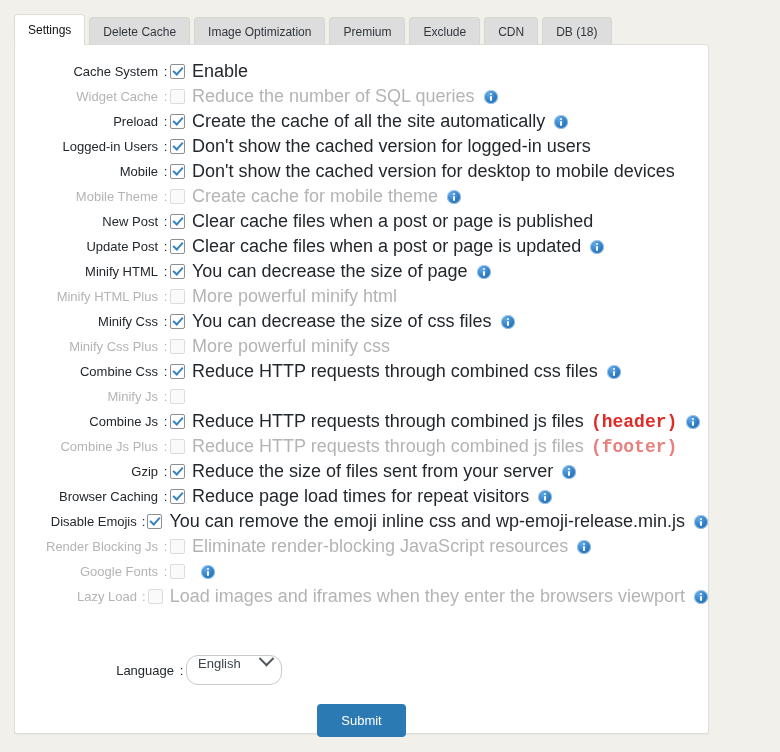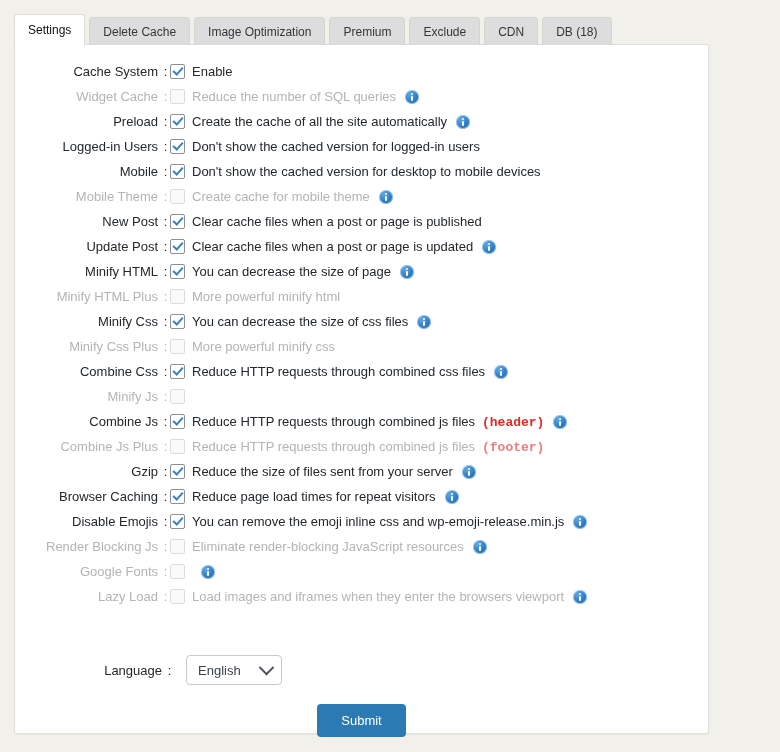--- a/index.html
+++ b/index.html
@@ -120,21 +120,21 @@
     left: 4px;
     top: 0px;
     width: 4px;
     height: 8px;
     border: solid #3582c4;
     border-width: 0 2px 2px 0;
     transform: rotate(42deg);
   }
 
   .desc {
-    font-size: 13px;
+    font-size: 18px;
     color: #23282d;
     white-space: nowrap;
   }
   .tagred {
     font-weight: bold;
     color: #e02b27;
     margin-left: 7px;
     font-family: Liberation Mono, monospace;
   }
   .row.disabled .tagred {
@@ -173,31 +173,30 @@
     background: #fff;
     border-radius: 1px;
   }
 
   
   .row.lang { height: 40px; align-items: center; }
   .select {
     width: 96px;
     height: 30px;
     border: 1px solid #c9c9c9;
-    border-radius: 4px;
+    border-radius: 12px;
     background: #fff;
     display: flex;
-    align-items: center;
+    align-items: flex-start;
     justify-content: space-between;
     padding: 0 9px 0 11px;
     box-sizing: border-box;
     font-size: 13px;
     color: #3c434a;
     cursor: pointer;
-    margin-left: 12px;
   }
   .chev {
     width: 9px;
     height: 9px;
     border: solid #50575e;
     border-width: 0 2px 2px 0;
     transform: rotate(45deg) translate(-2px,-2px);
   }
 
   
@@ -374,21 +373,21 @@
       </div>
       <div class="row disabled">
         <div class="label">Lazy Load</div>
         <div class="colon">:</div>
         <div class="cbox"></div>
         <div class="desc"><span>Load images and iframes when they enter the browsers viewport</span></div>
         <div class="info"></div>
       </div>
     </div>
 
-  <div class="row lang" style="position:absolute; top:605px; left:4px; width:100%;">
+  <div class="row lang" style="position:absolute; top:605px; left:16px; width:100%;">
     <div class="label">Language</div>
     <div class="colon">:</div>
     <div class="select">
       <span>English</span>
       <span class="chev"></span>
     </div>
   </div>
 
   <div class="submit-wrap">
     <button class="submit">Submit</button>

